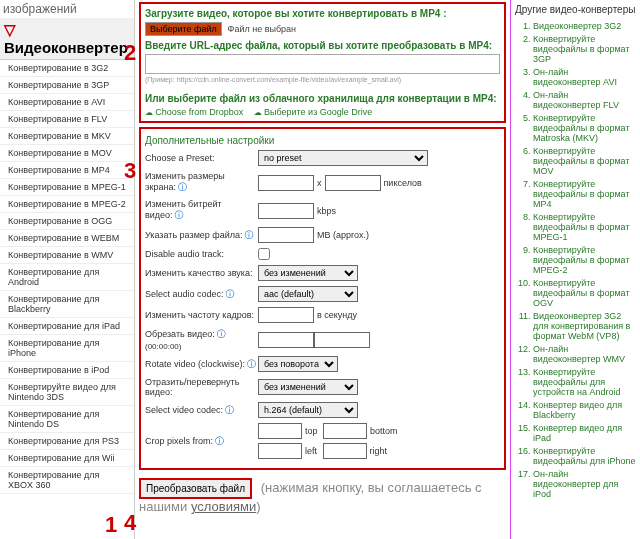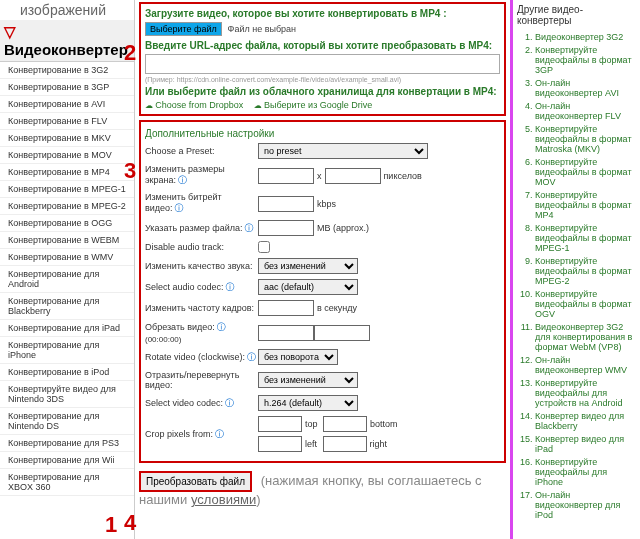--- a/index.html
+++ b/index.html
@@ -1,44 +1,44 @@
 <!DOCTYPE html>
 <html><head>
 <meta charset="utf-8">
 <style>
 *{box-sizing:border-box;margin:0;padding:0;font-family:Arial,sans-serif}
 body{width:640px;height:539px;font-size:10px;background:#fff;display:flex}
 .left{width:135px;border-right:1px solid #ccc}
-.left-hdr{font-size:14px;color:#666;padding:2px 20px}
+.left-hdr{font-size:12px;color:#666;padding:2px 3px}
 .left-title{font-size:15px;font-weight:bold;padding:3px 4px;background:#f0f0f0;border-bottom:1px solid #ccc}
 .left-title::before{content:"▽ ";color:#c00}
 .left-item{font-size:9px;padding:3px 8px;border-bottom:1px solid #eee;color:#333;cursor:pointer}
 .center{flex:1;padding:2px 4px;position:relative}
 .redbox{border:2px solid #c00;padding:4px;margin-bottom:4px}
 .upl-title{color:#2a7a2a;font-size:10px;font-weight:bold;margin-bottom:3px}
 .file-row{margin-bottom:4px}
-.file-btn{font-size:9px;border:1px solid #999;background:#0ea5e9;padding:1px 4px}
+.file-btn{font-size:9px;border:1px solid #999;background:#c2410c;padding:1px 4px}
 .file-txt{font-size:9px;color:#444;margin-left:3px}
 .url-input{width:100%;height:20px;border:1px solid #aaa;font-size:9px;padding:1px}
 .url-hint{font-size:7px;color:#999;margin-top:2px}
 .cloud{color:#2a7a2a;font-size:9px;margin-top:2px}
 .cloud span{margin-right:8px;cursor:pointer}
 .cloud span::before{content:"☁ ";font-size:8px}
 .settings-hdr{color:#2a7a2a;font-size:10px;margin:2px 0 4px}
 .frow{display:flex;align-items:center;margin-bottom:5px;font-size:9px;color:#333}
 .flabel{width:113px;flex-shrink:0}
 .flabel .info{color:#06c;margin-left:2px;cursor:help}
 .fsel{border:1px solid #666;font-size:9px;padding:1px;height:16px}
 .finp{border:1px solid #666;font-size:9px;padding:1px;width:56px;height:16px}
 .funit{font-size:9px;color:#333;margin:0 3px}
 .fcheck{width:12px;height:12px}
 .convert-btn{border:2px solid #c00;background:#eee;font-size:10px;padding:3px 5px;margin-top:4px}
 .terms{font-size:13px;color:#888;margin-left:6px}
 .terms u{color:#666}
-.right{width:130px;padding:4px;border-left:3px solid #d946ef}
+.right{width:130px;padding:4px;border-left:1px solid #d946ef}
 .right-hdr{font-size:10px;color:#333;margin-bottom:6px}
 .right ol{list-style:decimal;padding-left:18px}
 .right li{font-size:9px;color:#2a7a2a;margin-bottom:3px;cursor:pointer}
 .red-num{position:absolute;color:#c00;font-size:22px;font-weight:bold;z-index:5}
 .n1{left:-30px;top:512px}.n2{left:-11px;top:40px}.n3{left:-11px;top:158px}.n4{left:-11px;top:510px}
 </style>
 </head>
 <body>
 
 <div class="left">
@@ -78,21 +78,21 @@
 
   <div class="redbox">
     <div class="upl-title">Загрузите видео, которое вы хотите конвертировать в MP4 :</div>
     <div class="file-row">
       <button class="file-btn">Выберите файл</button>
       <span class="file-txt">Файл не выбран</span>
     </div>
     <div class="upl-title">Введите URL-адрес файла, который вы хотите преобразовать в MP4:</div>
     <input class="url-input" style="">
     <div class="url-hint">(Пример: https://cdn.online-convert.com/example-file/video/avi/example_small.avi)</div>
-    <div class="upl-title" style="margin-top:3px">Или выберите файл из облачного хранилища для конвертации в MP4:</div>
+    <div class="upl-title" style="margin-top:10px">Или выберите файл из облачного хранилища для конвертации в MP4:</div>
     <div class="cloud">
       <span>Choose from Dropbox</span>
       <span>Выберите из Google Drive</span>
     </div>
   </div>
 
   <div class="redbox">
     <div class="settings-hdr">Дополнительные настройки</div>
 
     <div class="frow">

